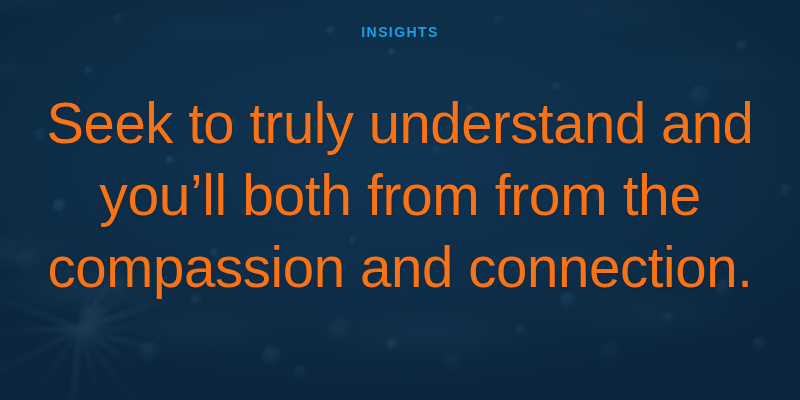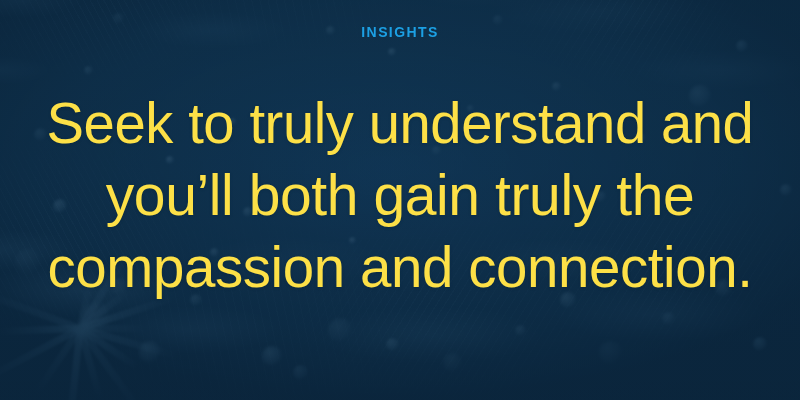--- a/index.html
+++ b/index.html
@@ -167,21 +167,21 @@
     white-space: nowrap;
   }
 
   .quote {
     margin: 16px;
     width: 760px;
     padding: 0 20px;
     box-sizing: border-box;
     margin-top: 48px;
     text-align: center;
-    color: #fde047;
+    color: #f97316;
     font-size: 57px;
     line-height: 72px;
     font-weight: 400;
     letter-spacing: -0.4px;
     text-shadow: 0 1px 3px rgba(8,34,54,.30);
   }
   .quote .line {
     display: block;
     white-space: nowrap;
   }
@@ -255,18 +255,18 @@
     </div>
 
   <div class="bg-grade"></div>
   <div class="bg-tint"></div>
 
   <div class="content">
     <div class="eyebrow">INSIGHTS</div>
 
     <blockquote class="quote">
       <span class="line l1">Seek to truly understand and</span>
-      <span class="line l2">you’ll both gain truly the</span>
+      <span class="line l2">you’ll both from from the</span>
       <span class="line l3">compassion and connection.</span>
     </blockquote>
   </div>
 
 </div>
 
 </body></html>

